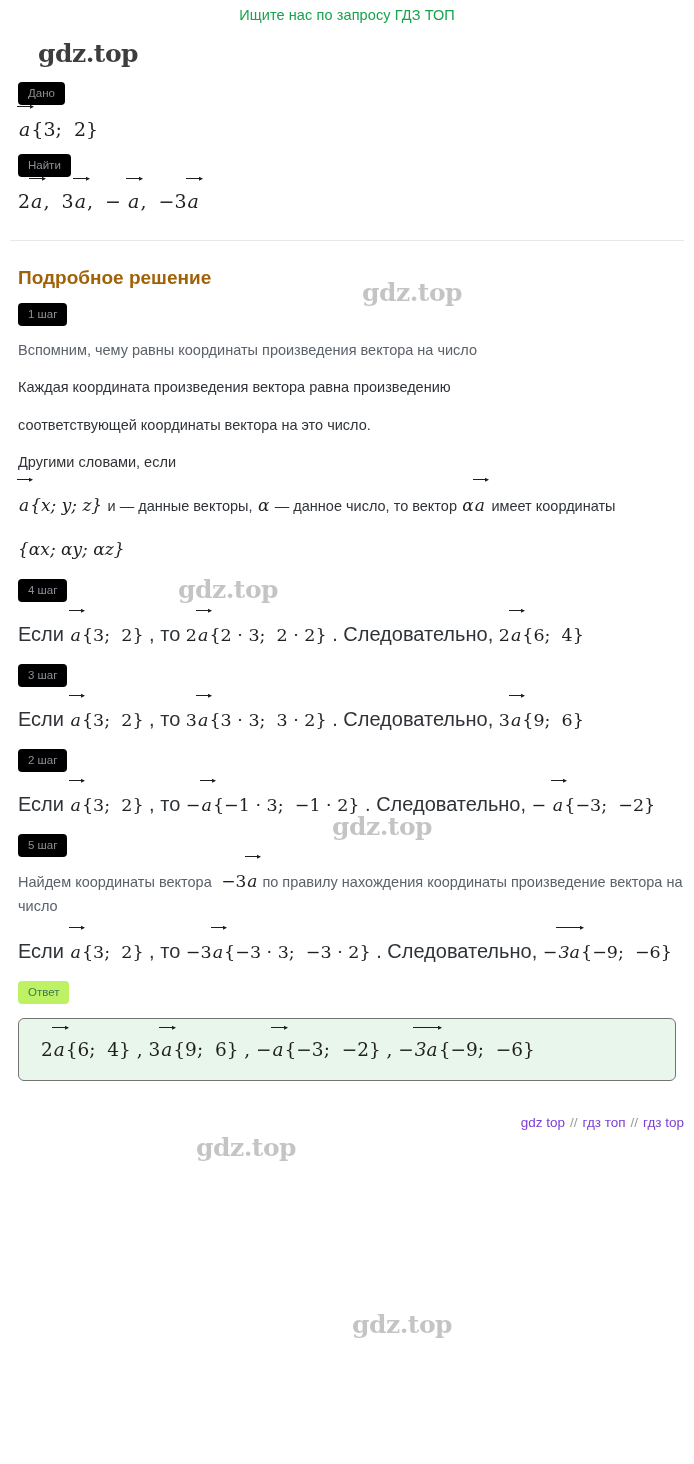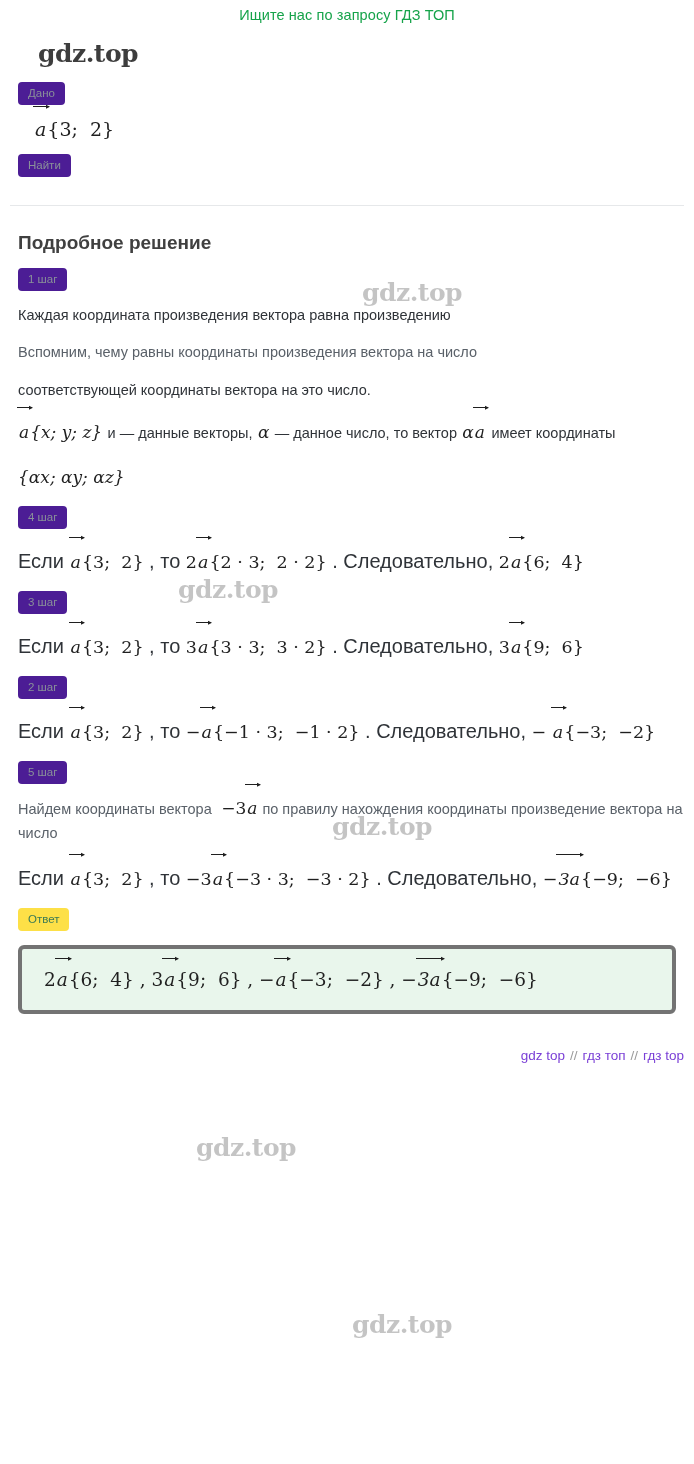--- a/index.html
+++ b/index.html
@@ -29,33 +29,33 @@
     font-family: "DejaVu Serif", serif;
     font-size: 25px;
     color: #3d3d3d;
     font-weight: 700;
     margin: 12px 0 0 28px;
     letter-spacing: -0.5px;
   }
 
   .tag {
     display: inline-block;
-    background: #4c1d95;
+    background: #000000;
     color: #8a9199;
     font-size: 11.5px;
     border-radius: 4px;
     padding: 5px 10px 6px 10px;
     margin: 14px 0 0 8px;
   }
-  .tag.answer { background: #fde047; color: #3a7a55; }
+  .tag.answer { background: #bef264; color: #3a7a55; }
 
   .math-line {
     font-family: "DejaVu Serif", serif;
     font-size: 19px;
-    margin: 13px 0 0 24px;
+    margin: 13px 0 0 8px;
     color: #1f1f1f;
   }
   .vec { position: relative; display: inline-block; font-style: italic; padding: 0 1px; }
   .vec::after {
     content: "";
     position: absolute;
     left: -1px; right: -2px; top: -0.62em;
     height: 1px;
     background: #1f1f1f;
   }
@@ -71,21 +71,21 @@
 
   .divider {
     border: none;
     border-top: 1px solid #e6e8ea;
     margin: 28px 0 0 0;
   }
 
   .section-title {
     font-size: 19px;
     font-weight: 700;
-    color: #404040;
+    color: #a16207;
     margin: 26px 0 0 8px;
   }
 
   .para {
     font-size: 14.5px;
     line-height: 1.75;
     color: #5a6169;
     margin: 12px 0 0 8px;
   }
   .para.dark { color: #2f3338; }
@@ -117,21 +117,21 @@
     font-size: 17.5px;
     color: #1f1f1f;
     margin: 16px 0 0 8px;
     line-height: 1.6;
   }
   .eq .txt { font-family: "Liberation Sans", sans-serif; font-size: 20px; color: #2f3338; }
 
   .answer-box {
     margin: 14px 8px 0 8px;
     background: #e9f6ec;
-    border: 4px solid #737373;
+    border: 1px solid #737373;
     border-radius: 6px;
     padding: 20px 22px;
     font-family: "DejaVu Serif", serif;
     font-size: 18.5px;
     color: #1f1f1f;
   }
 
   .footer {
     text-align: right;
     margin: 34px 0 16px 0;
@@ -173,30 +173,37 @@
   <div class="content">
 
     <div class="brand-big">gdz.top</div>
 
     <div class="tag">Дано</div>
     <div class="math-line">
       <span class="vec">a</span><span>{3;&nbsp; 2}</span>
     </div>
 
     <div class="tag">Найти</div>
+    <div class="math-line">
+      2<span class="vec">a</span>,&nbsp;
+      3<span class="vec">a</span>,&nbsp;
+      −&nbsp;<span class="vec">a</span>,&nbsp;
+      −3<span class="vec">a</span>
+    </div>
 
     <hr class="divider">
 
     <div class="section-title">Подробное решение</div>
 
     
     <div class="tag">1 шаг</div>
+    <div class="para">Вспомним, чему равны координаты произведения вектора на число</div>
     <div class="para dark">Каждая координата произведения вектора равна произведению</div>
-    <div class="para">Вспомним, чему равны координаты произведения вектора на число</div>
     <div class="para dark">соответствующей координаты вектора на это число.</div>
+    <div class="para dark">Другими словами, если</div>
     <div class="formula">
       <span class="vec">a</span><span class="it">{x; y; z}</span>
       <span class="small-note">и — данные векторы,</span>
       <span class="it">α</span>
       <span class="small-note">— данное число, то вектор</span>
       <span class="it">α</span><span class="vec">a</span>
       <span class="small-note">имеет координаты</span>
     </div>
     <div class="formula"><span class="it">{αx; αy; αz}</span></div>
 

